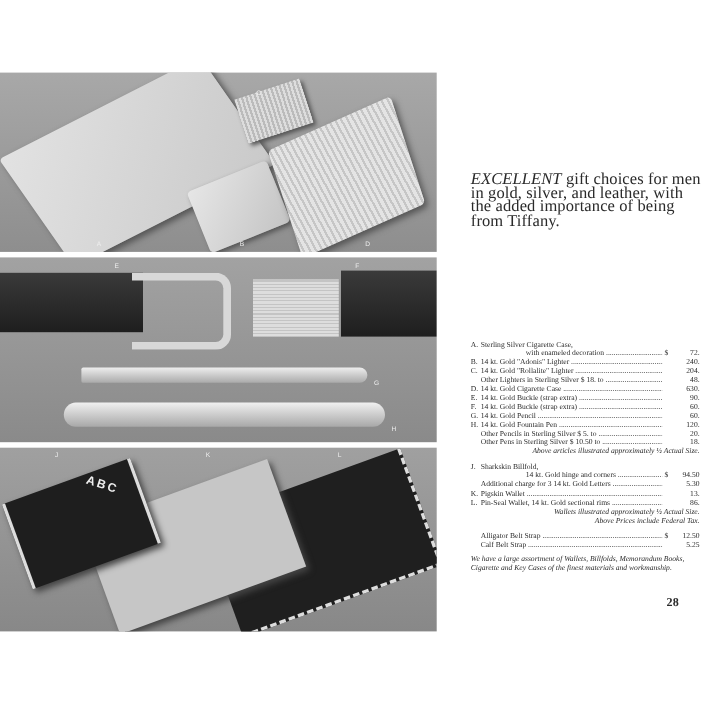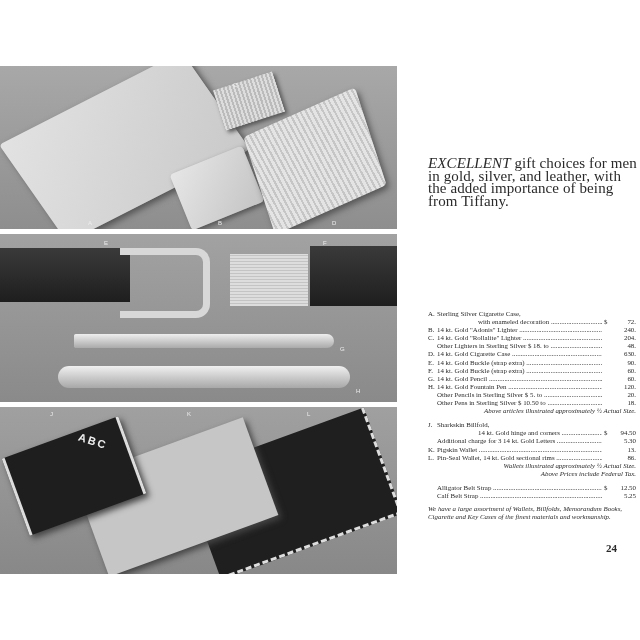--- a/index.html
+++ b/index.html
@@ -155,13 +155,13 @@
       <span class="d">Alligator Belt Strap</span>
       <span class="p"><span class="cur">$</span><span class="amt">12.50</span></span>
     </div>
   <div class="row ind1">
       <span class="d">Calf Belt Strap</span>
       <span class="p"><span class="cur"></span><span class="amt">5.25</span></span>
     </div>
   <div class="closing">We have a large assortment of Wallets, Billfolds, Memorandum Books, Cigarette and Key Cases of the finest materials and workmanship.</div>
 </div>
 
-<div class="page-num">24</div>
+<div class="page-num">28</div>
 
 </body></html>

